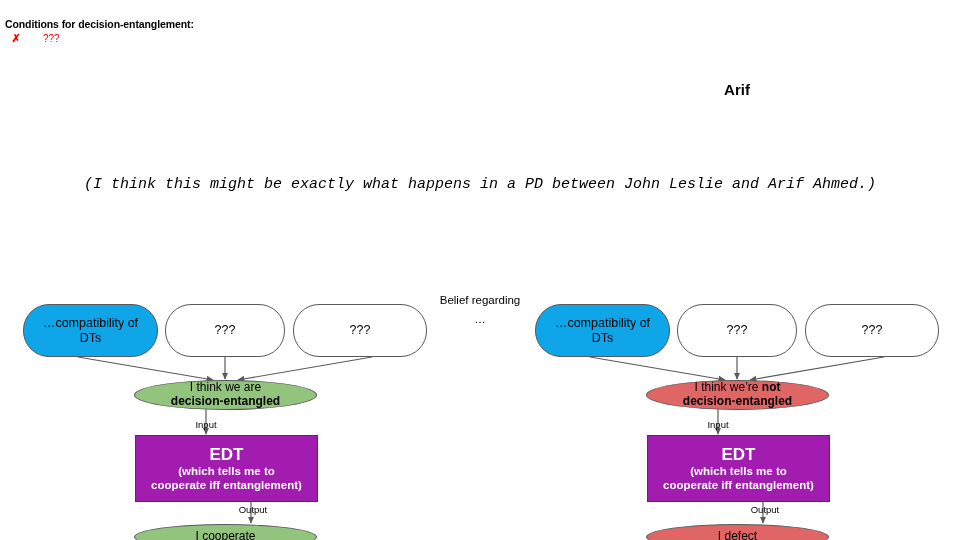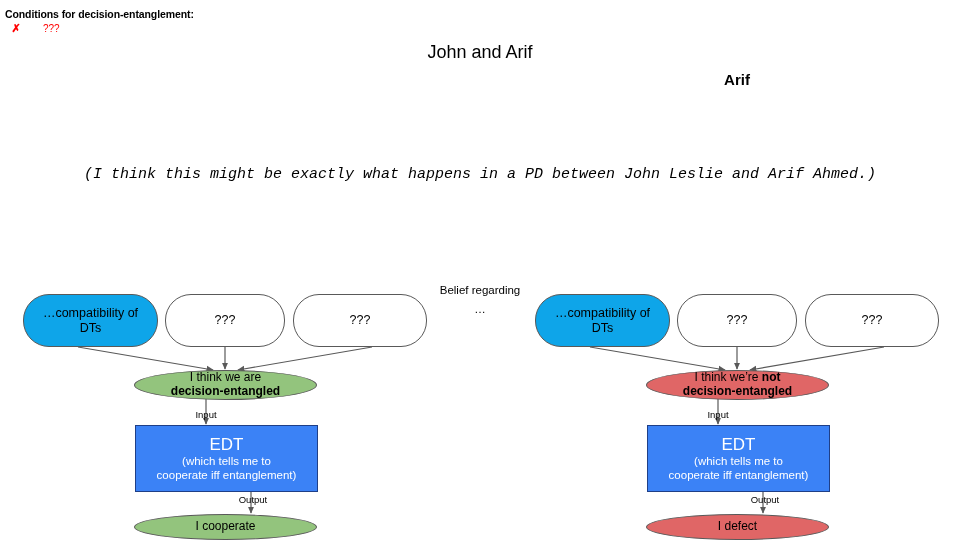--- a/index.html
+++ b/index.html
@@ -4,21 +4,21 @@
 <style>
   html,body{margin:0;padding:0;}
   body{
     width:960px;height:540px;
     background:#ffffff;
     font-family:"Liberation Sans", sans-serif;
     color:#000000;
     overflow:hidden;
     position:relative;
   }
-  .slide{position:absolute;left:0;top:6px;width:960px;height:492px;}
+  .slide{position:absolute;left:0;top:16px;width:960px;height:492px;}
 
   
   .legend{position:absolute;left:5px;top:2px;}
   .legend-title{font-size:10.5px;font-weight:bold;letter-spacing:-0.1px;}
   .legend-row{display:flex;align-items:center;margin-top:2px;}
   .legend-mark{width:22px;text-align:center;font-size:11px;line-height:12px;}
   .legend-label{font-size:10px;margin-left:16px;}
   .legend-row.red .legend-label,.legend-row.red .legend-mark{color:#ff0000;}
   .legend-row.red .legend-mark{font-weight:bold;}
   .chk{display:inline-block;width:8px;height:8px;border:1.4px solid #000;box-sizing:border-box;}
@@ -38,21 +38,21 @@
   
   .node{position:absolute;box-sizing:border-box;display:flex;
         align-items:center;justify-content:center;text-align:center;
         line-height:1.15;}
   .pill{border:1.3px solid #595959;border-radius:26px;font-size:12.5px;}
   .pill.green{background:#0ea5e9;}
   .pill.white{background:#ffffff;}
   .ellipse{border:1.3px solid #595959;border-radius:50%;font-size:12px;}
   .ellipse.green{background:#93c47d;}
   .ellipse.red{background:#e06666;}
-  .rect{border:1.3px solid #1f3f87;background:#3b82f6;color:#ffffff;}
+  .rect{border:1.3px solid #1f3f87;background:#a21caf;color:#ffffff;font-weight:bold;}
   .edt-big{font-size:17px;line-height:1.2;}
   .edt-small{font-size:11.5px;line-height:1.18;}
 
   .belief-label{position:absolute;top:278px;width:130px;text-align:center;font-size:11.5px;}
   .belief-dots{position:absolute;top:297px;width:130px;text-align:center;font-size:11.5px;}
 
   .io-label{position:absolute;font-size:9.5px;text-align:center;}
 
   svg.wires{position:absolute;left:0;top:0;width:960px;height:540px;
             pointer-events:none;}
@@ -65,21 +65,20 @@
   <div class="legend">
     <div class="legend-title">Conditions for decision-entanglement:</div>
 
 
     <div class="legend-row red">
       <span class="legend-mark">✗</span>
       <span class="legend-label">???</span>
     </div>
   </div>
 
-  <div class="subtitle">John and Arif</div>
 
   <div class="col-head right">Arif</div>
 
   <div class="note">(I think this might be exactly what happens in a PD between John Leslie and Arif Ahmed.)</div>
 
   <div class="belief-label" style="left:415px;">Belief regarding</div>
   <div class="belief-dots" style="left:415px;">…</div>
 
   <svg class="wires" viewBox="0 0 960 540">
     <defs>

